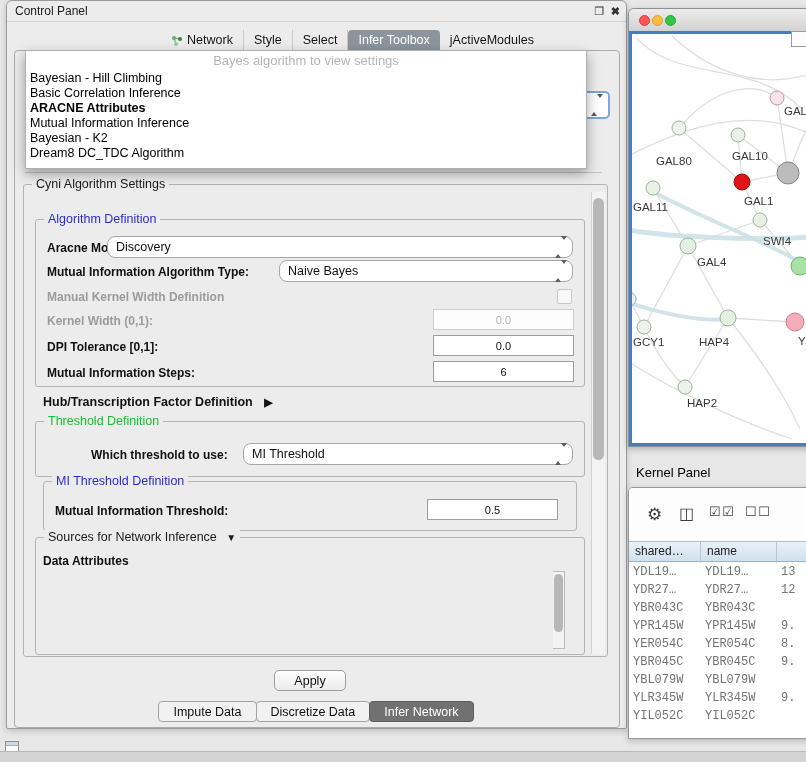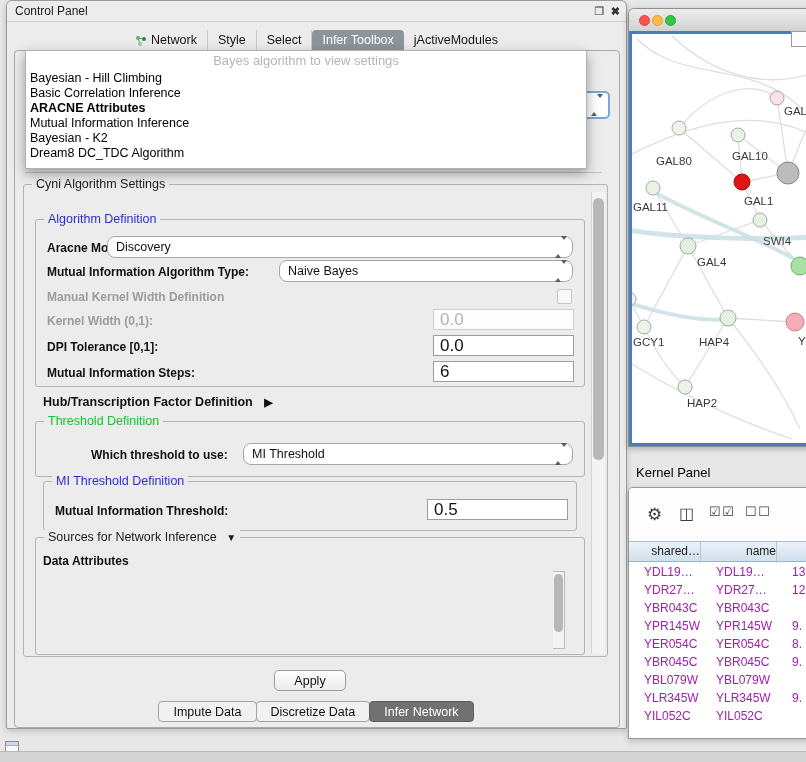--- a/index.html
+++ b/index.html
@@ -9,21 +9,21 @@
   
   .cp{position:absolute;left:6px;top:8;width:619px;height:727px;background:#ececec;
       border:1px solid #9b9b9b;border-radius:6px 6px 2px 2px;box-shadow:0 2px 6px rgba(0,0,0,.18);}
   .cp-titlebar{position:absolute;left:0;top:0;right:0;height:21px;line-height:21px;
       border-bottom:1px solid #d2d2d2;font-size:12px;color:#1c1c1c;padding-left:8px;box-sizing:border-box;}
   .tb-icon{position:absolute;top:0;height:21px;line-height:21px;font-size:11px;color:#333;cursor:default;}
   .tb-float{right:22px;}
   .tb-close{right:6px;font-weight:bold;}
 
   .tabbar{position:absolute;left:0;top:29px;width:100%;height:21px;display:flex;
-      justify-content:center;align-items:flex-end;}
+      justify-content:center;align-items:flex-end;padding-left:36px;}
   .tab{height:21px;line-height:21px;padding:0 10px;font-size:12.5px;color:#151515;
       border-right:1px solid #c9c9c9;white-space:nowrap;display:flex;align-items:center;gap:4px;}
   .tab:last-child{border-right:none;}
   .tab.active{background:#8c949c;color:#fff;border-radius:4px 4px 0 0;border-right:none;}
 
   .content-frame{position:absolute;left:7px;top:49px;width:604px;height:676px;
       border:1px solid #ababab;border-radius:4px;background:#ececec;}
 
   
   .popup{position:absolute;left:18px;top:49px;width:560px;height:117px;background:#fff;
@@ -49,22 +49,22 @@
   .lbl.dis{color:#9b9b9b;}
 
   .combo{position:absolute;background:#fff;border:1px solid #a6a6a6;border-radius:8px;
       font-size:12.5px;display:flex;align-items:center;padding-left:8px;box-sizing:border-box;}
   .stepper{position:absolute;right:5px;top:50%;transform:translateY(-50%);}
   .stepper .up{width:0;height:0;border-left:3.5px solid transparent;border-right:3.5px solid transparent;
       border-bottom:4.5px solid #5e5e5e;margin-bottom:2px;}
   .stepper .dn{width:0;height:0;border-left:3.5px solid transparent;border-right:3.5px solid transparent;
       border-top:4.5px solid #5e5e5e;}
 
-  .field{position:absolute;background:#fff;border:1px solid #9d9d9d;font-size:17px;
-      display:flex;align-items:center;justify-content:flex-start;padding:0 6px;box-sizing:border-box;}
+  .field{position:absolute;background:#fff;border:1px solid #9d9d9d;font-size:11px;
+      display:flex;align-items:center;justify-content:center;padding:0 6px;box-sizing:border-box;}
   .field.dis{border-color:#cdcdcd;color:#b3b3b3;background:#fdfdfd;}
 
   .checkbox{position:absolute;width:13px;height:13px;background:#f8f8f8;border:1px solid #c6c6c6;border-radius:2px;}
 
   .vscroll{position:absolute;background:#f3f3f3;border-left:1px solid #d2d2d2;}
   .vthumb{position:absolute;left:1px;right:1px;background:#b7b7b7;border-radius:6px;}
 
   .src-list{position:absolute;background:#fff;border:1px solid #b9b9b9;overflow:hidden;}
   .src-item{height:17px;line-height:17px;padding-left:4px;font-size:12.5px;color:#000;white-space:nowrap;}
   .src-item.selected{background:#3f6dd3;color:#fff;}
@@ -94,25 +94,25 @@
   .node-label{font-family:"Liberation Sans",sans-serif;font-size:11.5px;fill:#383838;}
 
   
   .table-panel-title{position:absolute;left:636px;top:465px;font-size:13px;color:#000;}
   .tablewin{position:absolute;left:628px;top:487px;width:185px;height:250px;background:#fff;
       border:1px solid #979797;border-radius:5px 5px 0 0;box-shadow:0 2px 6px rgba(0,0,0,.2);overflow:hidden;}
   .ttoolbar{position:absolute;left:0;top:0;right:0;height:53px;background:#fdfdfd;}
   .ticon{position:absolute;top:16px;font-size:15px;color:#3c3c3c;}
   .thead{position:absolute;left:0;top:53px;right:0;height:21px;display:flex;
       background:linear-gradient(#eaf2f9,#cfe0ee);border-top:1px solid #aebecd;border-bottom:1px solid #9fb3c6;box-sizing:border-box;}
-  .thcell{height:21px;line-height:19px;padding-left:20px;font-size:12px;color:#222;
-      border-right:1px solid #b7c6d6;box-sizing:border-box;overflow:hidden;white-space:nowrap;text-align:right;}
+  .thcell{height:21px;line-height:19px;padding-left:6px;font-size:12px;color:#222;
+      border-right:1px solid #b7c6d6;box-sizing:border-box;overflow:hidden;white-space:nowrap;}
   .tbody{position:absolute;left:0;top:75px;right:0;bottom:0;overflow:hidden;}
   .trow{display:flex;height:18px;line-height:18px;}
-  .tcell{padding-left:15px;font-size:12px;color:#a21caf;overflow:hidden;white-space:nowrap;box-sizing:border-box;}
+  .tcell{padding-left:4px;font-size:12px;color:#737373;overflow:hidden;white-space:nowrap;box-sizing:border-box;font-family:Liberation Mono, monospace;}
   .c0{width:72px;} .c1{width:76px;} .c2{flex:1;}
 
   .mini-icon{position:absolute;left:5px;top:741px;width:14px;height:12px;background:#fafafa;
       border:1px solid #8f8f8f;box-sizing:border-box;}
   .mini-icon div{height:3px;background:#cdd9e4;border-bottom:1px solid #9fb0c0;}
   .bottom-strip{position:absolute;left:0;top:751px;width:806px;height:11px;background:#d4d4d4;
       border-top:1px solid #b8b8b8;}
 </style>
 </head>
 <body>
@@ -222,21 +222,21 @@
     <span class="lbl" style="left:84px;top:447px;">Which threshold to use:</span>
     <div class="combo" style="left:236px;top:442px;width:330px;height:22px;">
       <span>MI Threshold</span>
       <span class="stepper"><span class="up"></span><span class="dn"></span></span>
     </div>
 
     <div class="fieldset" style="left:36px;top:480px;width:532px;height:48px;">
       <span class="legend blue">MI Threshold Definition</span>
     </div>
     <span class="lbl" style="left:48px;top:503px;">Mutual Information Threshold:</span>
-    <div class="field" style="left:420px;top:498px;width:141px;height:21px;">
+    <div class="field" style="left:420px;top:498px;width:131px;height:21px;">
       <span>0.5</span>
     </div>
 
     <div class="fieldset" style="left:28px;top:536px;width:548px;height:116px;">
       <span class="legend">
         <span>Sources for Network Inference</span>
         <span style="margin-left:6px;font-size:10px;">▼</span>
       </span>
     </div>
     <span class="lbl" style="left:36px;top:553px;">Data Attributes</span>

